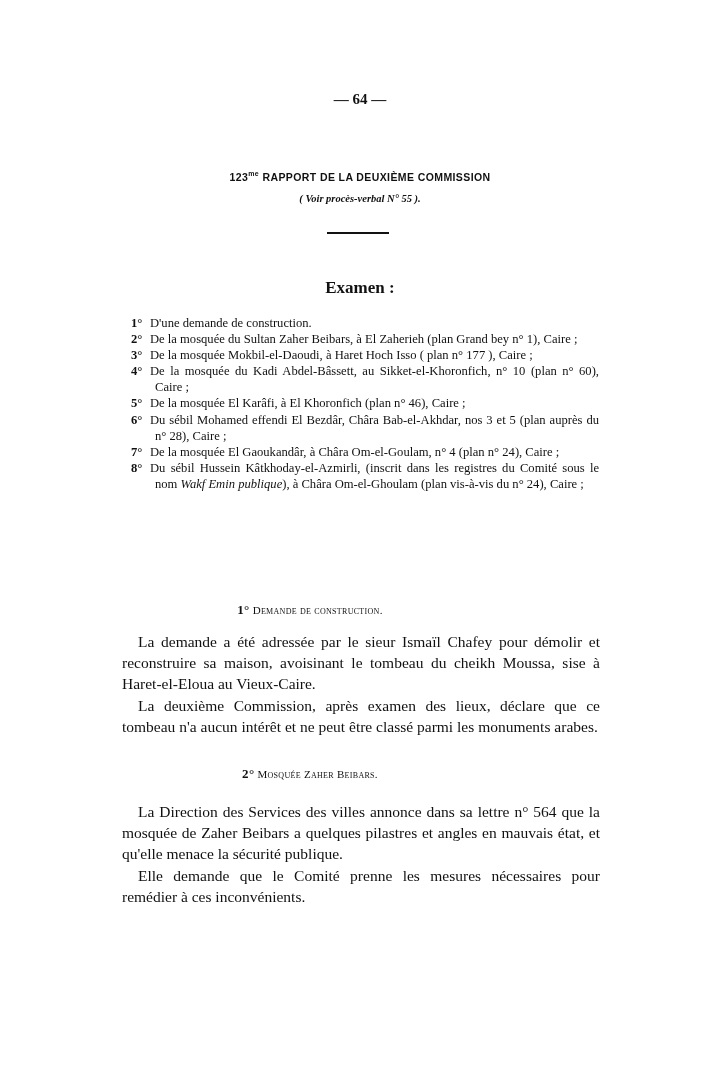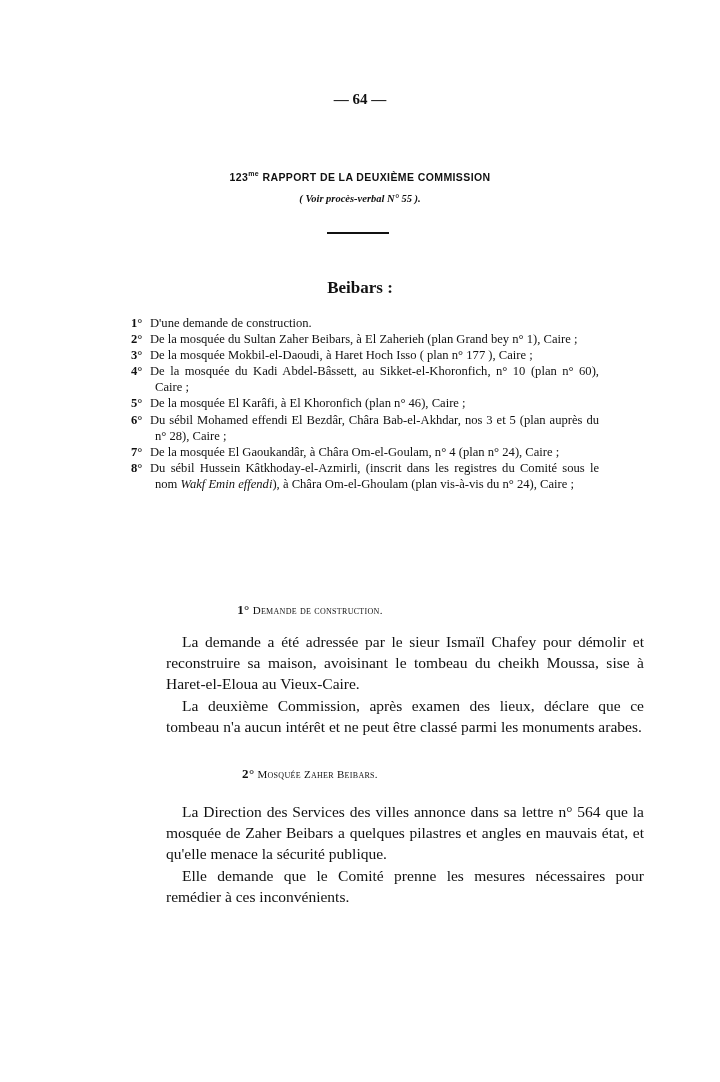--- a/index.html
+++ b/index.html
@@ -38,47 +38,47 @@
     .item i { font-style: italic; }
     .sub-heading {
       position: absolute; left: 0; width: 620px; text-align: center;
       font-family: "Liberation Serif", serif; font-size: 11px; letter-spacing: 0.3px;
     }
     .sub-heading .lead { font-size: 13px; font-weight: bold; }
     .sub-heading .caps { font-variant: small-caps; }
     .para {
       position: absolute; left: 122px; width: 478px;
       font-family: "Liberation Serif", serif; font-size: 15.5px; line-height: 21.2px;
-      text-align: justify; text-indent: 16px; margin-left: 44px;
+      text-align: justify; text-indent: 16px;
     }
   </style>
 </head>
 <body>
 
 <div class="page-number">— 64 —</div>
 
 <div class="report-title">
   <span>123</span><sup>me</sup><span> RAPPORT DE LA DEUXIÈME COMMISSION</span>
 </div>
 
 <div class="subtitle">( Voir procès-verbal N° 55 ).</div>
 
 <div class="divider"></div>
 
-<div class="section-heading">Beibars :</div>
+<div class="section-heading">Examen :</div>
 
 <div class="items">
   <div class="item"><span class="num">1°</span><span>D'une demande de construction.</span></div>
   <div class="item"><span class="num">2°</span><span>De la mosquée du Sultan Zaher Beibars, à El Zaherieh (plan Grand bey n° 1), Caire ;</span></div>
   <div class="item"><span class="num">3°</span><span>De la mosquée Mokbil-el-Daoudi, à Haret Hoch Isso ( plan n° 177 ), Caire ;</span></div>
   <div class="item"><span class="num">4°</span><span>De la mosquée du Kadi Abdel-Bâssett, au Sikket-el-Khoronfich, n° 10 (plan n° 60), Caire ;</span></div>
   <div class="item"><span class="num">5°</span><span>De la mosquée El Karâfi, à El Khoronfich (plan n° 46), Caire ;</span></div>
   <div class="item"><span class="num">6°</span><span>Du sébil Mohamed effendi El Bezdâr, Châra Bab-el-Akhdar, nos 3 et 5 (plan auprès du n° 28), Caire ;</span></div>
   <div class="item"><span class="num">7°</span><span>De la mosquée El Gaoukandâr, à Châra Om-el-Goulam, n° 4 (plan n° 24), Caire ;</span></div>
-  <div class="item"><span class="num">8°</span><span>Du sébil Hussein Kâtkhoday-el-Azmirli, (inscrit dans les registres du Comité sous le nom </span><i>Wakf Emin effendi</i><span>), à Châra Om-el-Ghoulam (plan vis-à-vis du n° 24), Caire ;</span></div>
+  <div class="item"><span class="num">8°</span><span>Du sébil Hussein Kâtkhoday-el-Azmirli, (inscrit dans les registres du Comité sous le nom </span><i>Wakf Emin publique</i><span>), à Châra Om-el-Ghoulam (plan vis-à-vis du n° 24), Caire ;</span></div>
 </div>
 
 <div class="sub-heading" style="top:602px;">
   <span class="lead">1°</span>
   <span class="caps">Demande de construction.</span>
 </div>
 
 <div class="para" style="top:631px;">La demande a été adressée par le sieur Ismaïl Chafey pour démolir et reconstruire sa maison, avoisinant le tombeau du cheikh Moussa, sise à Haret-el-Eloua au Vieux-Caire.</div>
 <div class="para" style="top:695px;">La deuxième Commission, après examen des lieux, déclare que ce tombeau n'a aucun intérêt et ne peut être classé parmi les monuments arabes.</div>
 

